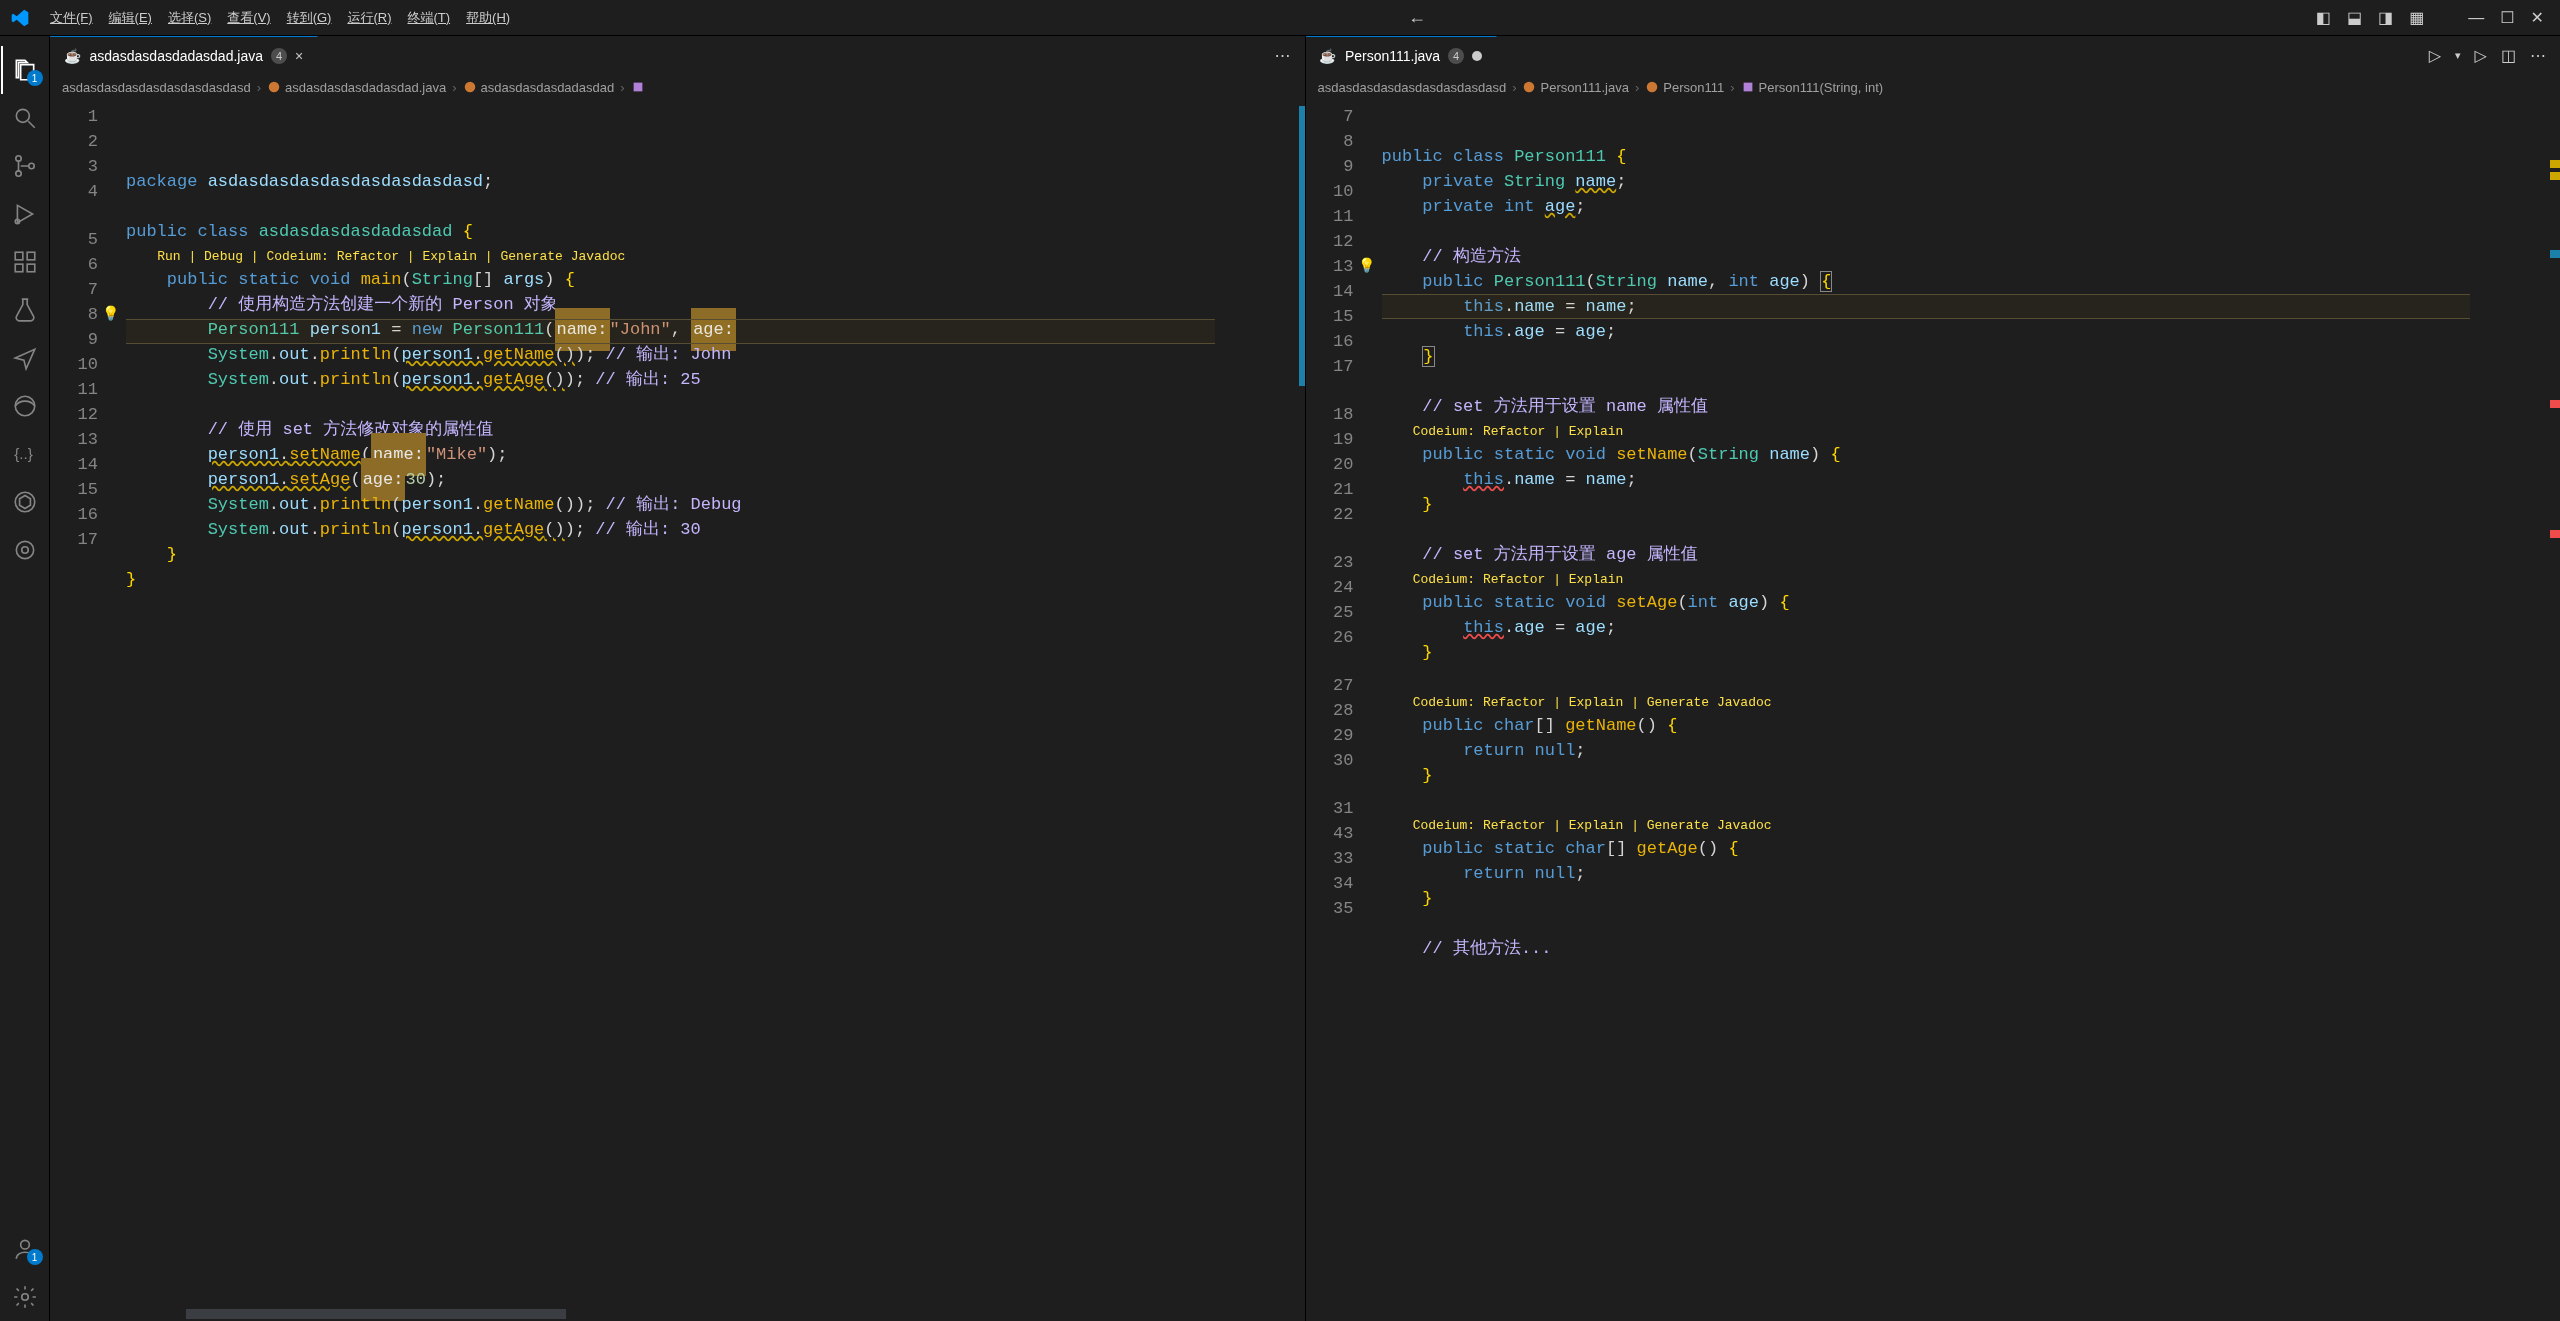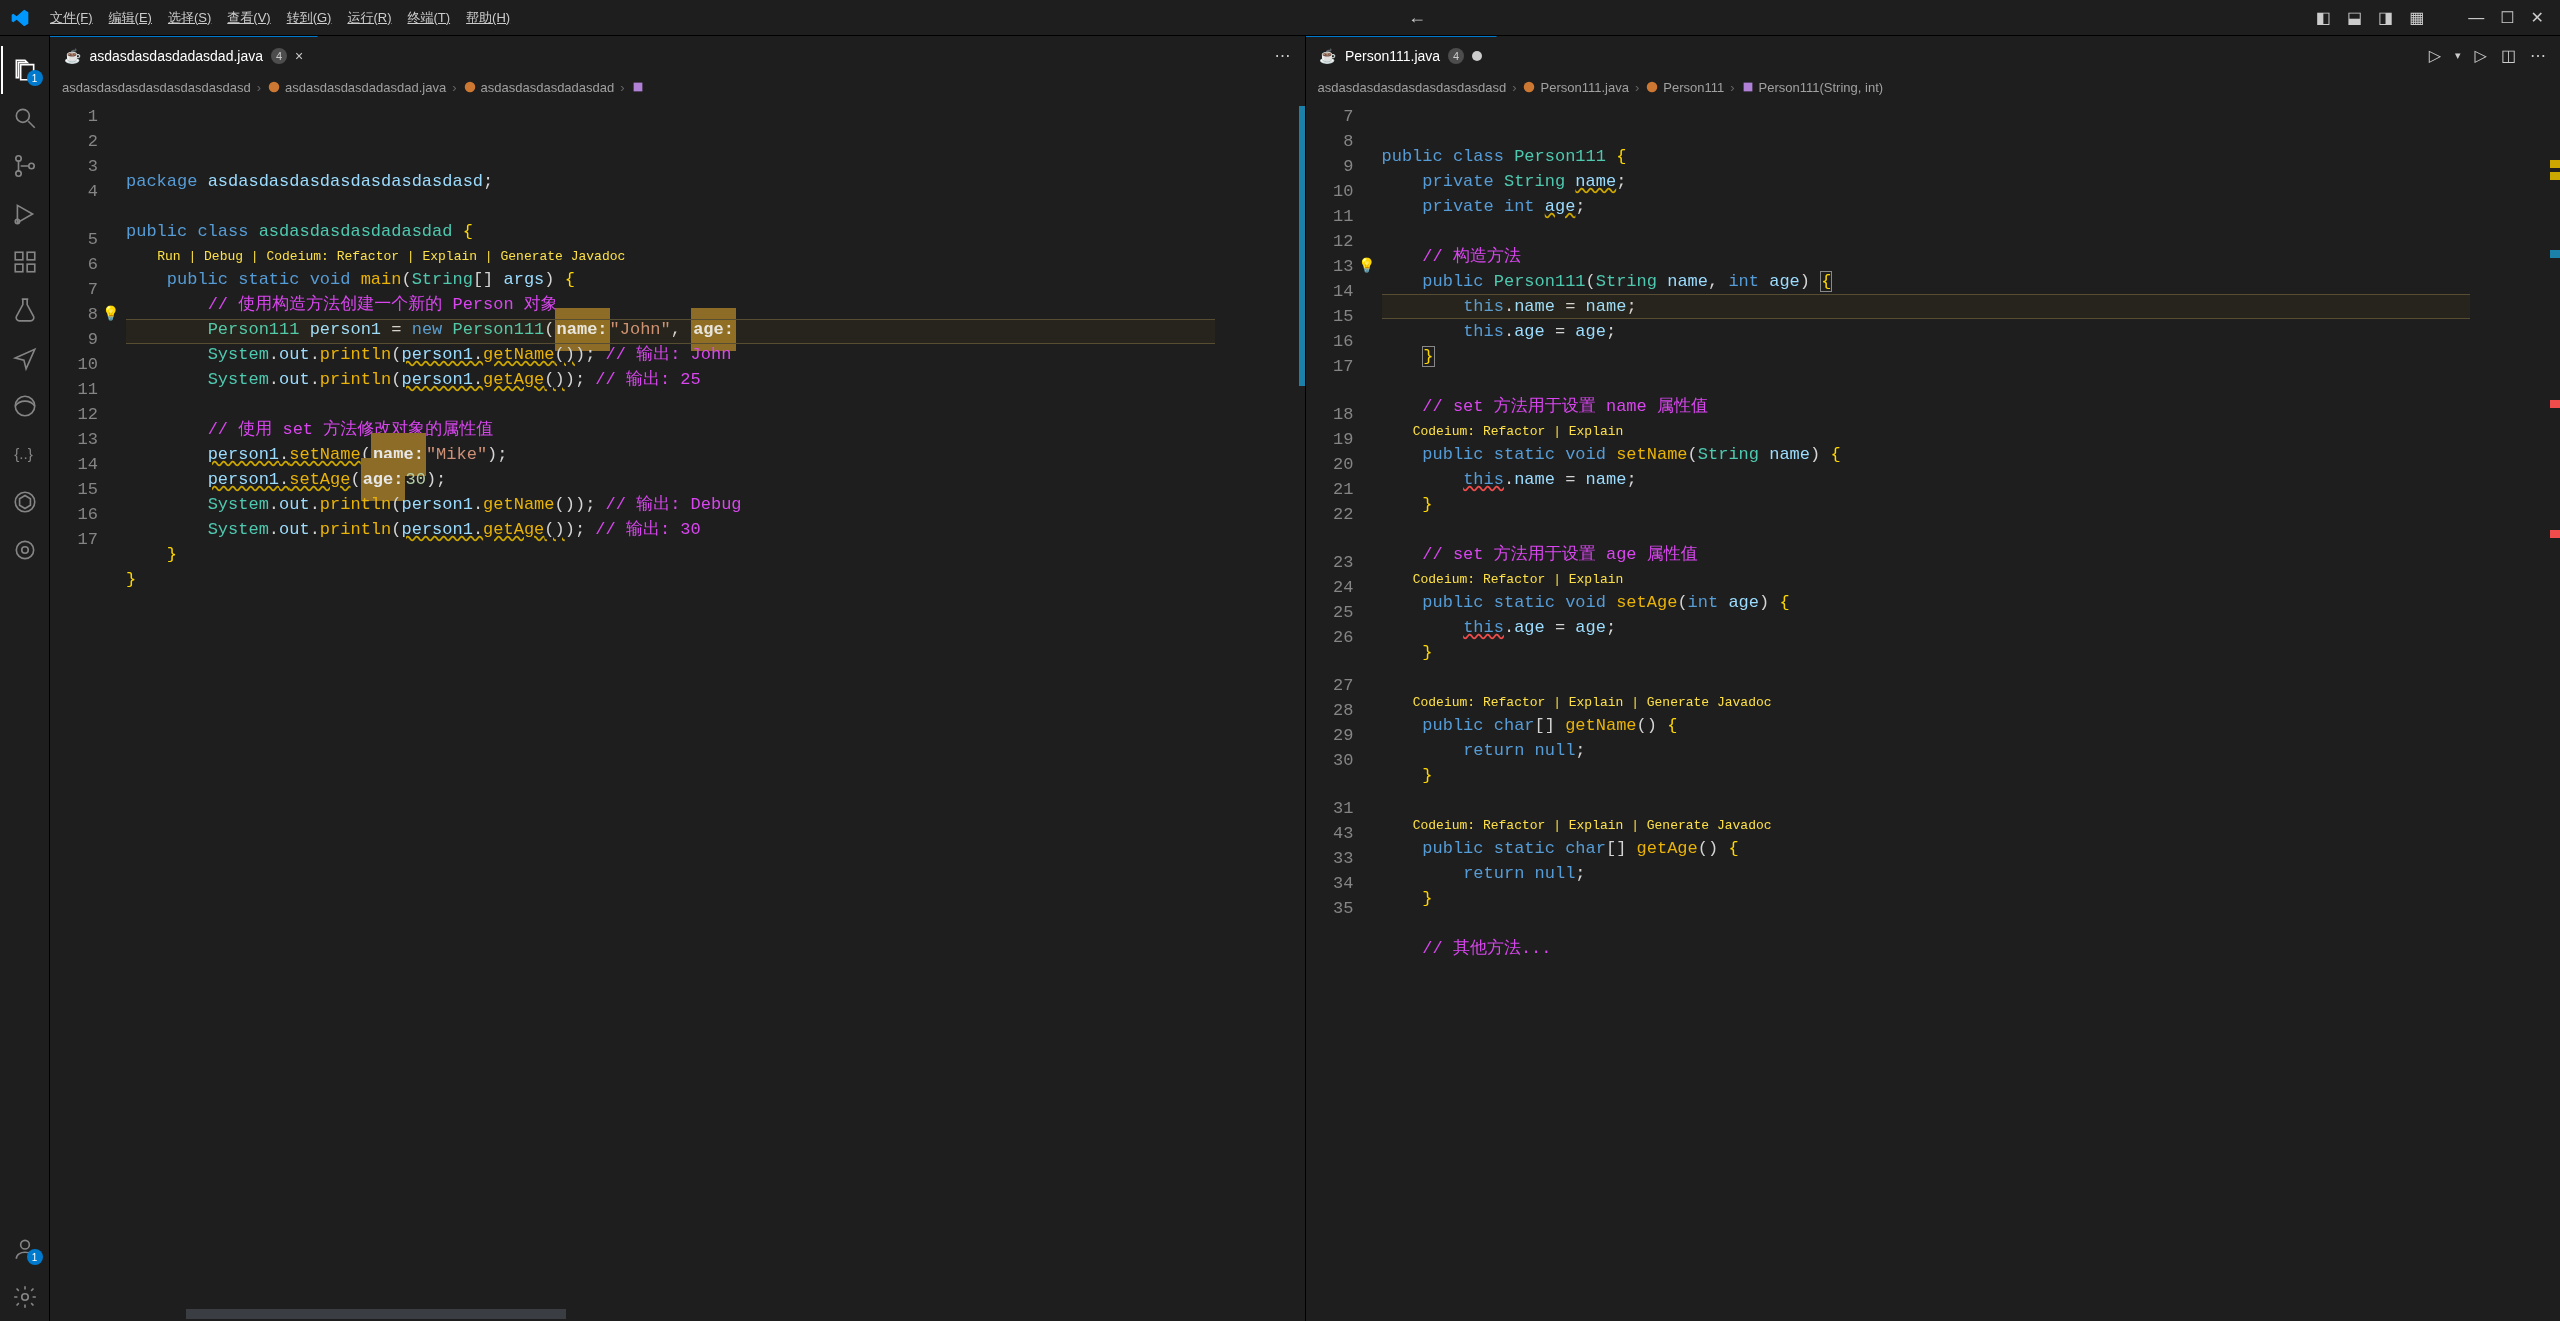--- a/index.html
+++ b/index.html
@@ -171,28 +171,28 @@
   .code .line { height:25px; white-space:pre;}
   .code .hl-line {
     position:absolute;left:-76px;right:0;height:25px;
     border-top:1px solid #564d33;border-bottom:1px solid #564d33;
     background:rgba(255,200,0,0.04);pointer-events:none;
   } 
   .kw{color:#569cd6;}
   .ty{color:#4ec9b0;}     
   .mth{color:#eab308;}    
   .str{color:#ce9178;}    
-  .cmt{color:#d946ef;}    
+  .cmt{color:#c4b5fd;}    
   .num{color:#b5cea8;}
   .var{color:#9cdcfe;}
   .fld{color:#9cdcfe;}
   .op{color:#d4d4d4;}
   .pn{color:#d4d4d4;}
   .codelens{color:#fde047;font-size:13px;}
-  .param-hint{background:#8c6c26;color:#e8e8e8;padding:12px 2px;font-weight:bold;}
+  .param-hint{background:#8c6c26;color:#e8e8e8;padding:12px 2px;}
   .squiggle{ text-decoration-line: underline; text-decoration-style: wavy; text-decoration-color:#cca700;}
   .squiggle-err{text-decoration-line: underline; text-decoration-style: wavy; text-decoration-color:#f14c4c;}
   .bracket1{color:#ffd700;}
   .bracket-active{border:1px solid #888;padding:0;}
   
   .minimap {
     width:76px;background:#1e1e1e;position:relative;
   }
   
   .ov-ruler{width:14px;background:#1e1e1e;position:relative;}

